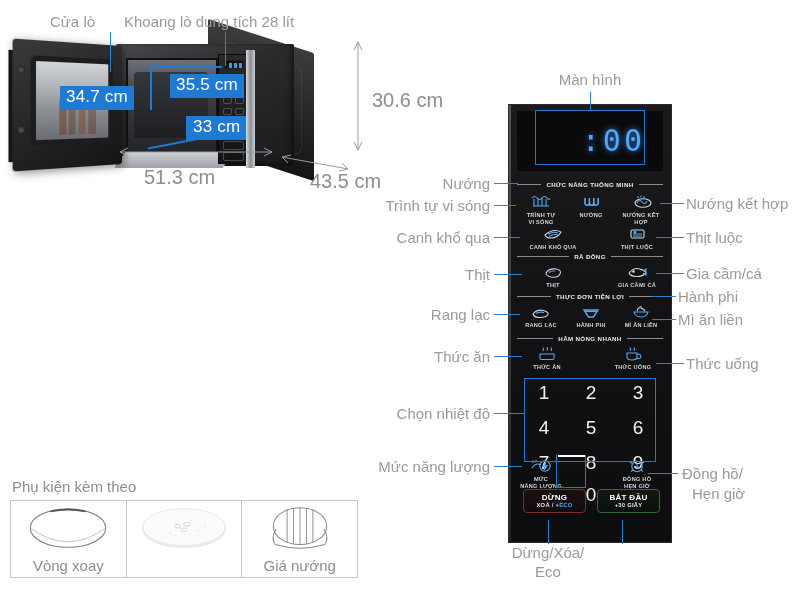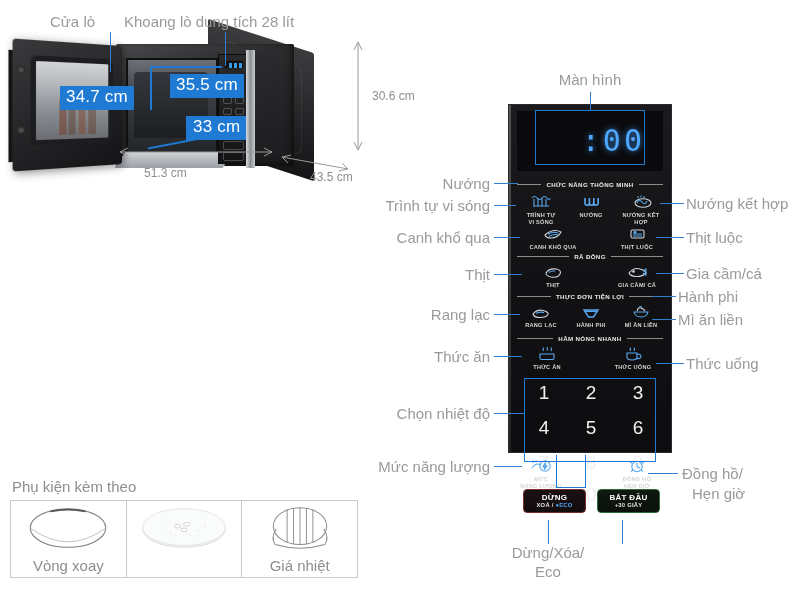--- a/index.html
+++ b/index.html
@@ -23,21 +23,21 @@
   .callout.c { text-align: center; }
 
   .leader { position: absolute; background: #2f7fd0; }
   .leader.h { height: 1px; }
   .leader.v { width: 1px; }
 
   
   .dimtext {
     position: absolute;
     color: #8e8e8e;
-    font-size: 12px;
+    font-size: 20px;
     white-space: nowrap;
   }
   .dimbadge {
     position: absolute;
     background: #1f7ad4;
     color: #fff;
     font-size: 17px;
     font-weight: 500;
     padding: 1px 6px 3px 6px;
     white-space: nowrap;
@@ -147,21 +147,21 @@
   .accCell:last-child { border-right: none; }
   .accArt { position: absolute; left: 0; right: 0; top: 4px; height: 46px; }
   .accLabel {
     position: absolute; left: 0; right: 0; bottom: 3px;
     text-align: center; font-size: 15px; color: #8e8e8e;
   }
   #accTitle { position: absolute; left: 12px; top: 478px; font-size: 15px; color:#8e8e8e; }
 
   
   #panel {
-    position: absolute; left: 508px; top: 104px; width: 164px; height: 349px;
+    position: absolute; left: 508px; top: 104px; width: 164px; height: 439px;
     background: linear-gradient(180deg,#1b1b1d 0%, #121214 50%, #0d0d0f 100%);
     border: 1px solid #2a2a2c;
   }
   #panel::before{ 
     content:""; position:absolute; left:0; top:0; bottom:0; width:2px;
     background: linear-gradient(180deg,#555,#222);
   }
 
   #display {
     position: absolute; left: 8px; top: 6px; right: 8px; height: 60px;
@@ -338,21 +338,21 @@
             <line x1="48" y1="3.5" x2="48" y2="42.5"></line>
             <line x1="55" y1="3" x2="55" y2="43"></line>
             <line x1="62" y1="3.5" x2="62" y2="42.5"></line>
             <line x1="69" y1="5" x2="69" y2="41"></line>
           </g>
           <path d="M29 26 q-6 10 -1 17" fill="none" stroke="#8a8a8a" stroke-width="1.1"></path>
           <path d="M81 26 q6 10 1 17" fill="none" stroke="#8a8a8a" stroke-width="1.1"></path>
           <path d="M28 43 q27 8 54 0" fill="none" stroke="#8a8a8a" stroke-width="1.1"></path>
         </svg>
       </div>
-      <div class="accLabel">Giá nhiệt</div>
+      <div class="accLabel">Giá nướng</div>
     </div>
   </div>
 
   <div id="panel">
 
     <div id="display">
       <div id="displayDigits">:00</div>
     </div>
 
     <div class="sectionHead" style="top:76px;">

